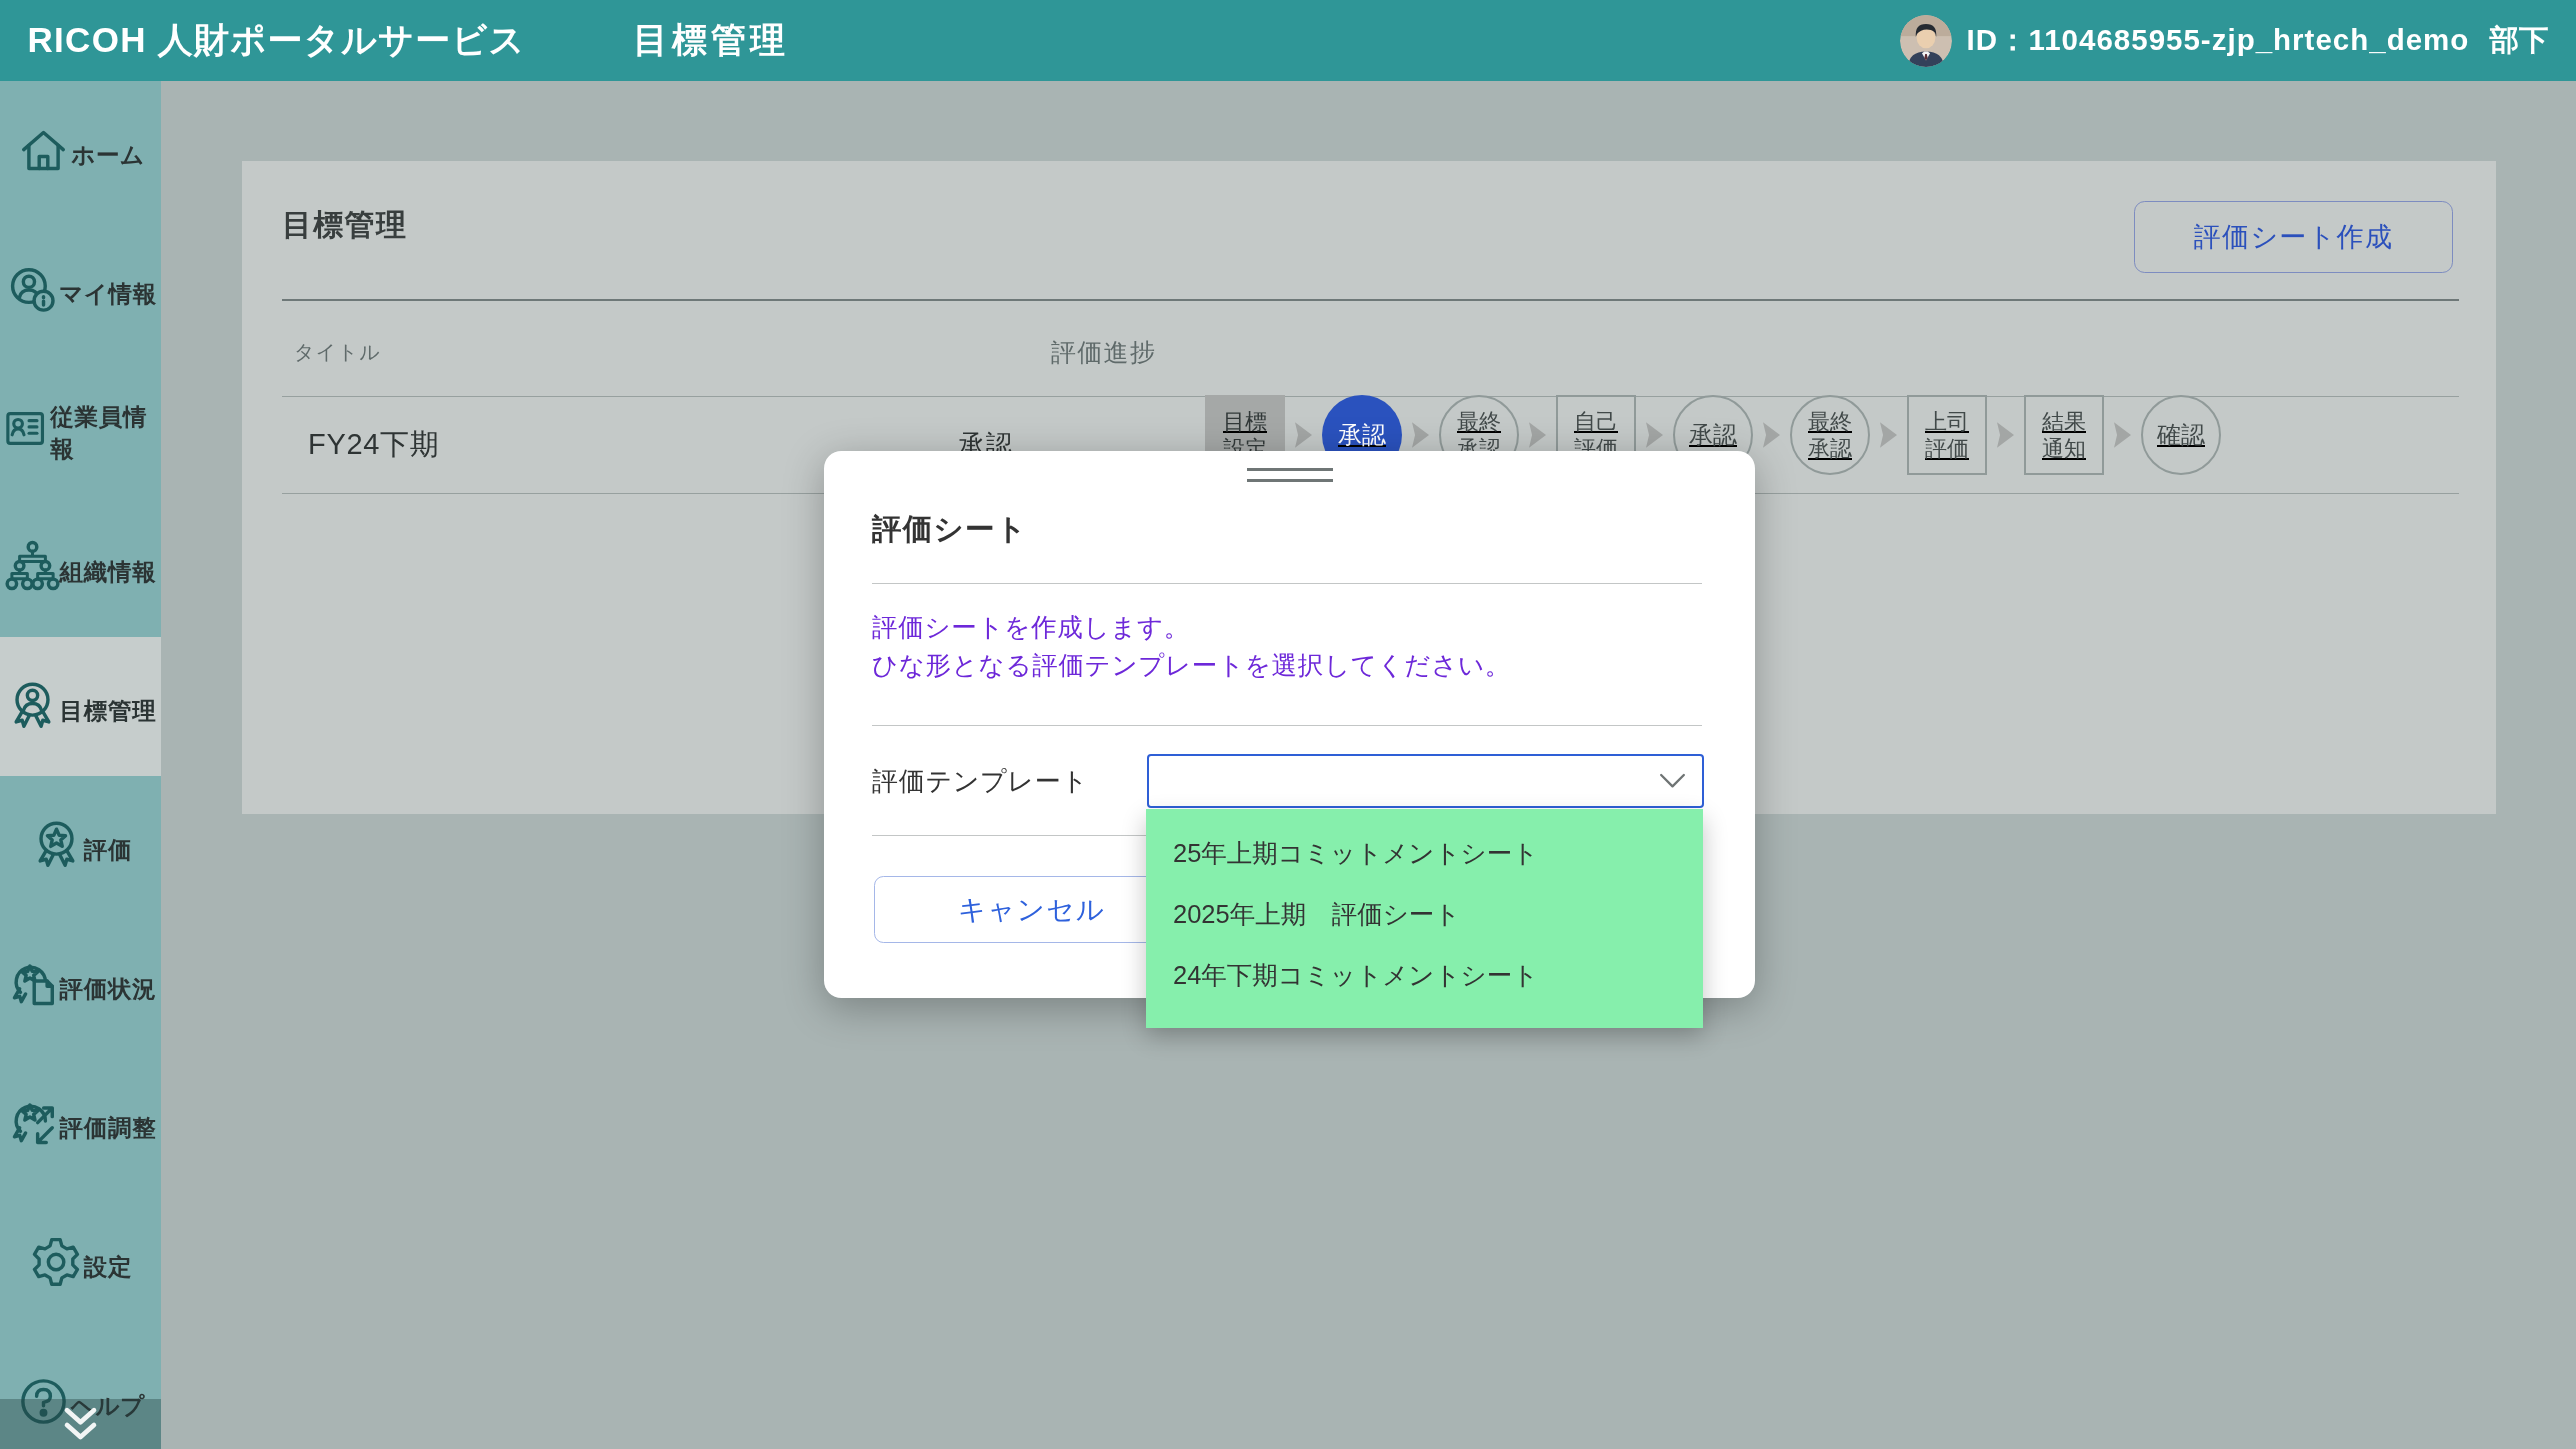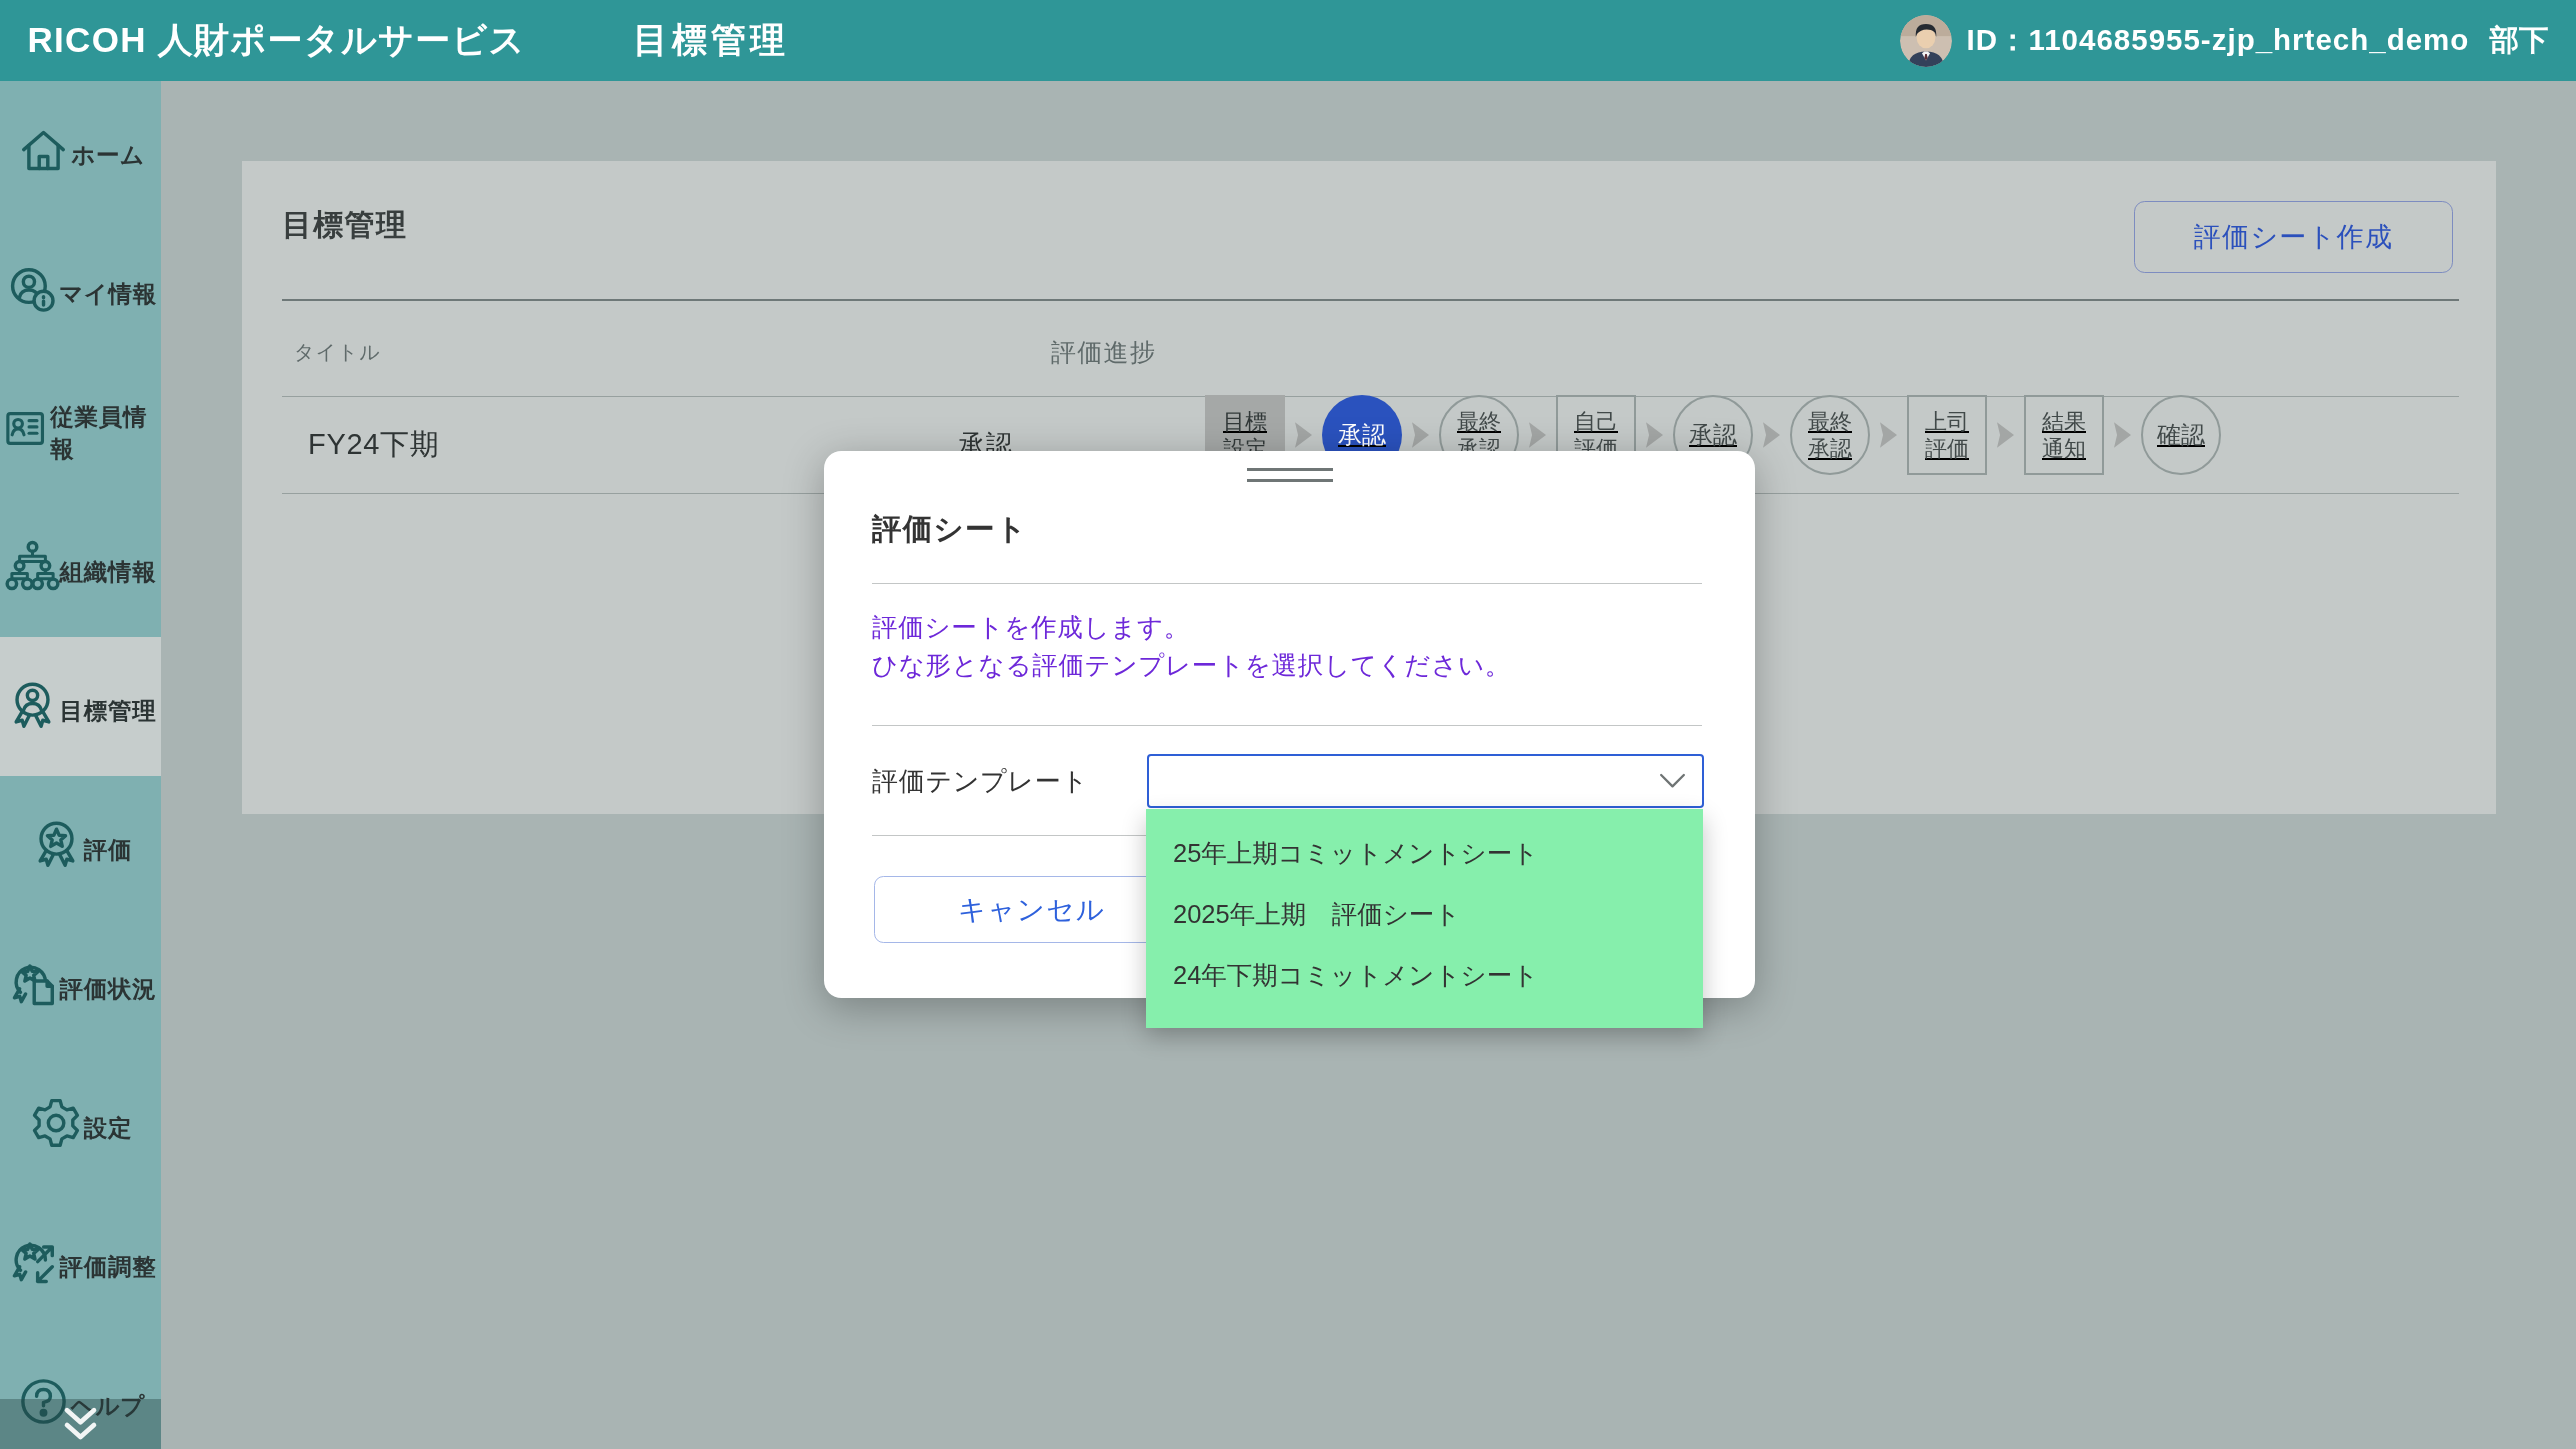--- a/index.html
+++ b/index.html
@@ -193,38 +193,38 @@
           <path d="M34 28 H49 L55 34 V54 H34 Z" fill="#7FB0B1"></path>
           <path d="M49 28 V34 H55"></path>
         </svg>
       </span>
       <span class="side-label">評価状況</span>
     </div>
 
     <div class="side-item">
       <span class="side-icon">
         <svg viewBox="0 0 64 64" fill="none" stroke="currentColor" stroke-width="4" stroke-linecap="round" stroke-linejoin="round">
-          <path d="M27 8 H37 L39 15.5 L45 19 L52.5 17 L57.5 25.5 L52 31 V38 L57.5 43.5 L52.5 52 L45 50 L39 53.5 L37 61 H27 L25 53.5 L19 50 L11.5 52 L6.5 43.5 L12 38 V31 L6.5 25.5 L11.5 17 L19 19 L25 15.5 Z" transform="translate(0,-2.5) scale(0.98)"></path>
-          <circle cx="31.5" cy="31.5" r="9"></circle>
-        </svg>
-      </span>
-      <span class="side-label">設定</span>
-    </div>
-
-    <div class="side-item">
-      <span class="side-icon">
-        <svg viewBox="0 0 64 64" fill="none" stroke="currentColor" stroke-width="4" stroke-linecap="round" stroke-linejoin="round">
           <path d="M18 41 A17 17 0 1 1 47 29"></path>
           <path d="M29 10.5 L31.7 16.5 L38.3 17 L33.4 21.4 L34.9 28 L29 24.5 L23.1 28 L24.6 21.4 L19.7 17 L26.3 17 Z"></path>
           <path d="M17 37 L11 47.5 L17.2 45.8 L19 52 L24 43"></path>
           <path d="M38 31 L55 14 M45 14 H55 V24"></path>
           <path d="M55 37 L38 54 M48 54 H38 V44"></path>
         </svg>
       </span>
       <span class="side-label">評価調整</span>
+    </div>
+
+    <div class="side-item">
+      <span class="side-icon">
+        <svg viewBox="0 0 64 64" fill="none" stroke="currentColor" stroke-width="4" stroke-linecap="round" stroke-linejoin="round">
+          <path d="M27 8 H37 L39 15.5 L45 19 L52.5 17 L57.5 25.5 L52 31 V38 L57.5 43.5 L52.5 52 L45 50 L39 53.5 L37 61 H27 L25 53.5 L19 50 L11.5 52 L6.5 43.5 L12 38 V31 L6.5 25.5 L11.5 17 L19 19 L25 15.5 Z" transform="translate(0,-2.5) scale(0.98)"></path>
+          <circle cx="31.5" cy="31.5" r="9"></circle>
+        </svg>
+      </span>
+      <span class="side-label">設定</span>
     </div>
 
     <div class="side-item">
       <span class="side-icon">
         <svg viewBox="0 0 64 64" fill="none" stroke="currentColor" stroke-width="4" stroke-linecap="round" stroke-linejoin="round">
           <circle cx="32" cy="32" r="24"></circle>
           <path d="M24 26 Q24 18 32 18 Q40 18 40 26 Q40 32 32 33 V37"></path>
           <circle cx="32" cy="45" r="2.6" fill="currentColor"></circle>
         </svg>
       </span>

